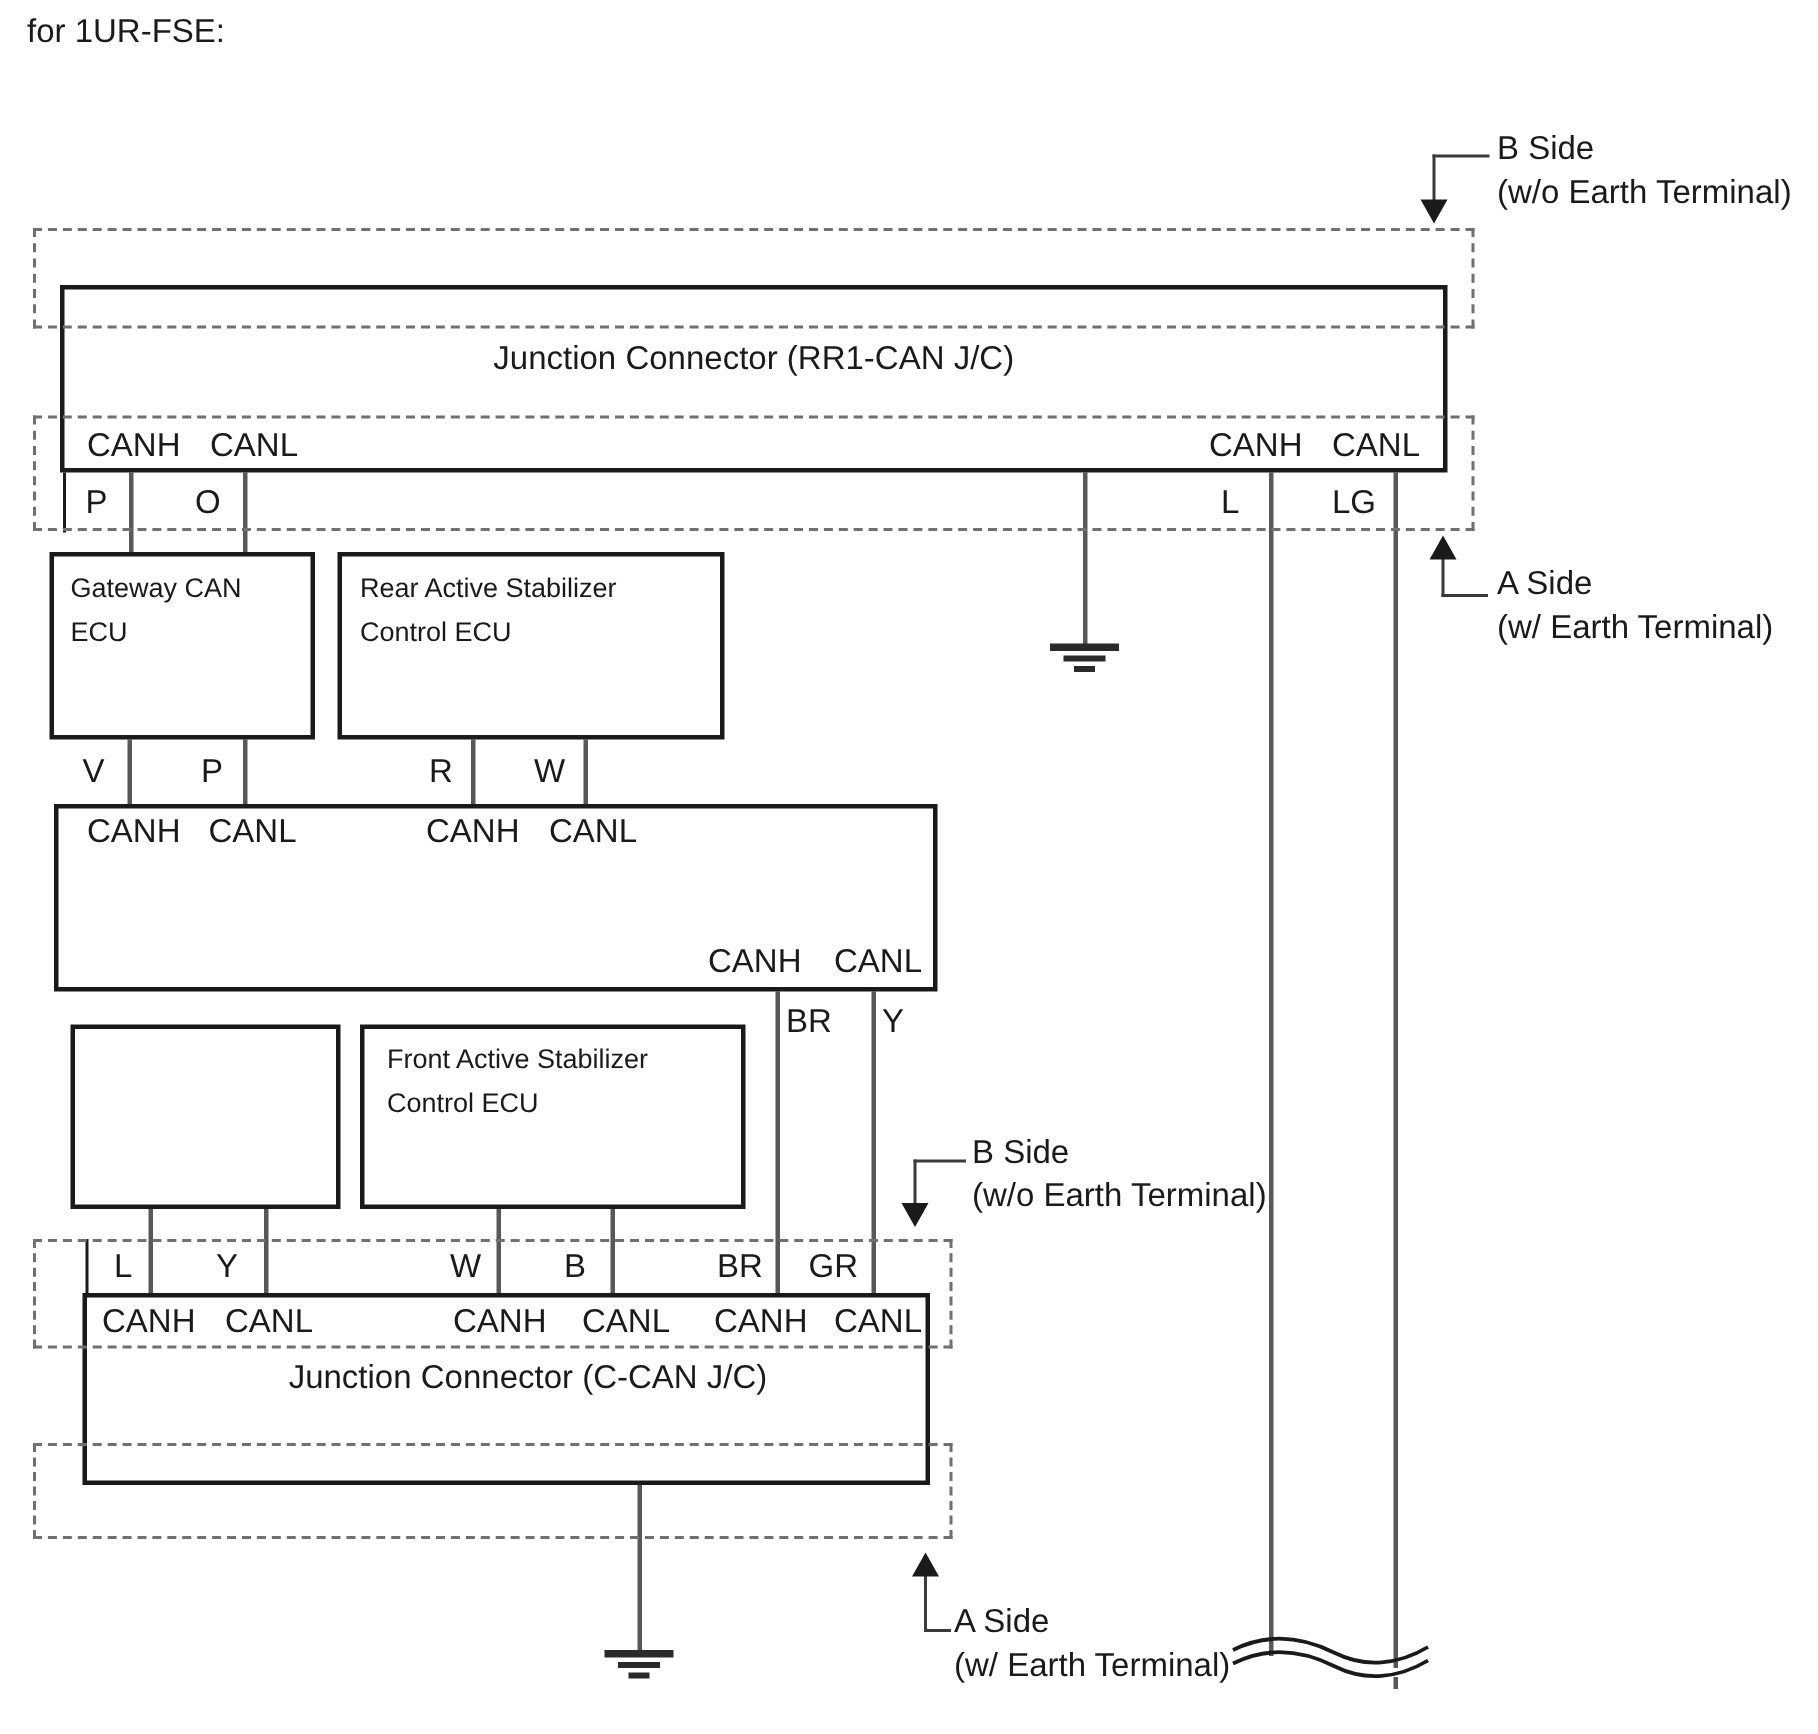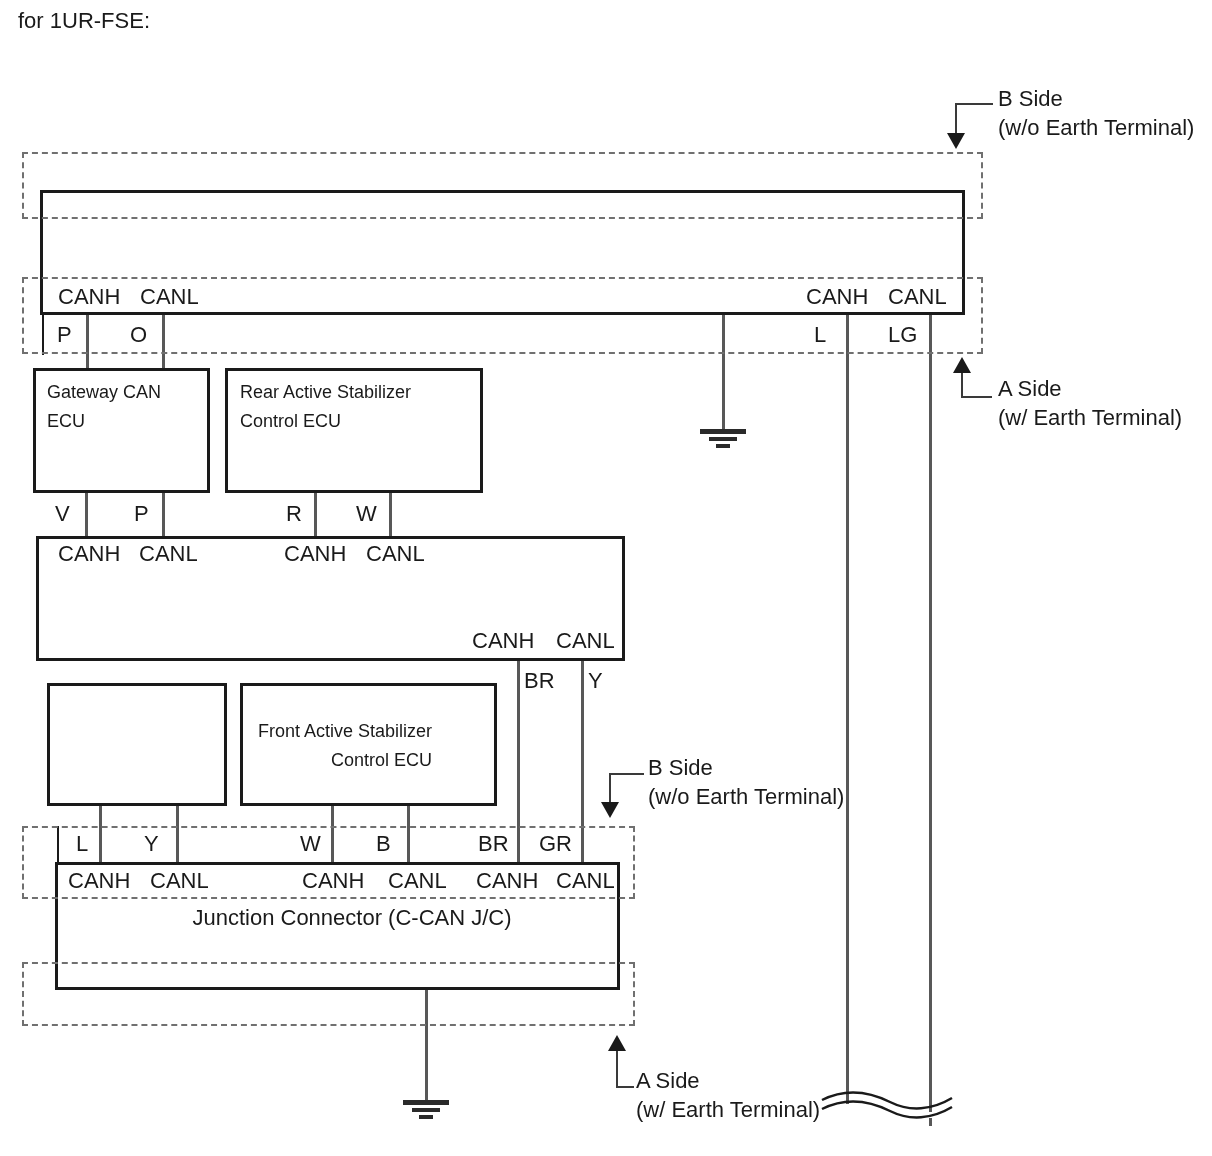--- a/index.html
+++ b/index.html
@@ -27,20 +27,21 @@
 <div id="canvas">
 
   <div class="lbl" style="left:18px;top:10px;">for 1UR-FSE:</div>
 
   <div class="dash" style="left:22px;top:152px;width:961px;height:67px;"></div>
   <div class="dash" style="left:22px;top:277px;width:961px;height:77px;"></div>
   <div class="dash" style="left:22px;top:826px;width:613px;height:73px;"></div>
   <div class="dash" style="left:22px;top:962px;width:613px;height:64px;"></div>
 
   <div class="jbox" style="left:40px;top:190px;width:925px;height:125px;"></div>
+  <div class="title" style="left:40px;top:227px;width:925px;">Junction Connector (RR1-CAN J/C)</div>
   <div class="lbl" style="left:58px;top:286px;">CANH</div>
   <div class="lbl" style="left:140px;top:286px;">CANL</div>
   <div class="lbl" style="left:806px;top:286px;">CANH</div>
   <div class="lbl" style="left:888px;top:286px;">CANL</div>
 
   <div class="blk" style="left:42px;top:315px;height:40px;"></div>
   <div class="lbl" style="left:57px;top:324px;">P</div>
   <div class="lbl" style="left:130px;top:324px;">O</div>
   <div class="lbl" style="left:814px;top:324px;">L</div>
   <div class="lbl" style="left:888px;top:324px;">LG</div>
@@ -78,21 +79,21 @@
   <div class="lbl" style="left:472px;top:630px;">CANH</div>
   <div class="lbl" style="left:556px;top:630px;">CANL</div>
 
   <div class="wire" style="left:517px;top:661px;height:201px;"></div>
   <div class="wire" style="left:581px;top:661px;height:201px;"></div>
   <div class="lbl" style="left:524px;top:670px;">BR</div>
   <div class="lbl" style="left:588px;top:670px;">Y</div>
 
   <div class="ecubox" style="left:47px;top:683px;width:180px;height:123px;"></div>
   <div class="ecubox" style="left:240px;top:683px;width:257px;height:123px;"></div>
-  <div class="ecutext" style="left:258px;top:717px;text-align:right;"><span>Front Active Stabilizer</span><br><span>Control ECU</span></div>
+  <div class="ecutext" style="left:258px;top:692px;"><span>Front Active Stabilizer</span><br><span>Control ECU</span></div>
 
   <div class="wire" style="left:99px;top:806px;height:58px;"></div>
   <div class="wire" style="left:176px;top:806px;height:58px;"></div>
   <div class="wire" style="left:331px;top:806px;height:58px;"></div>
   <div class="wire" style="left:407px;top:806px;height:58px;"></div>
 
   <div class="blk" style="left:57px;top:826px;height:38px;"></div>
   <div class="lbl" style="left:76px;top:833px;">L</div>
   <div class="lbl" style="left:144px;top:833px;">Y</div>
   <div class="lbl" style="left:300px;top:833px;">W</div>

